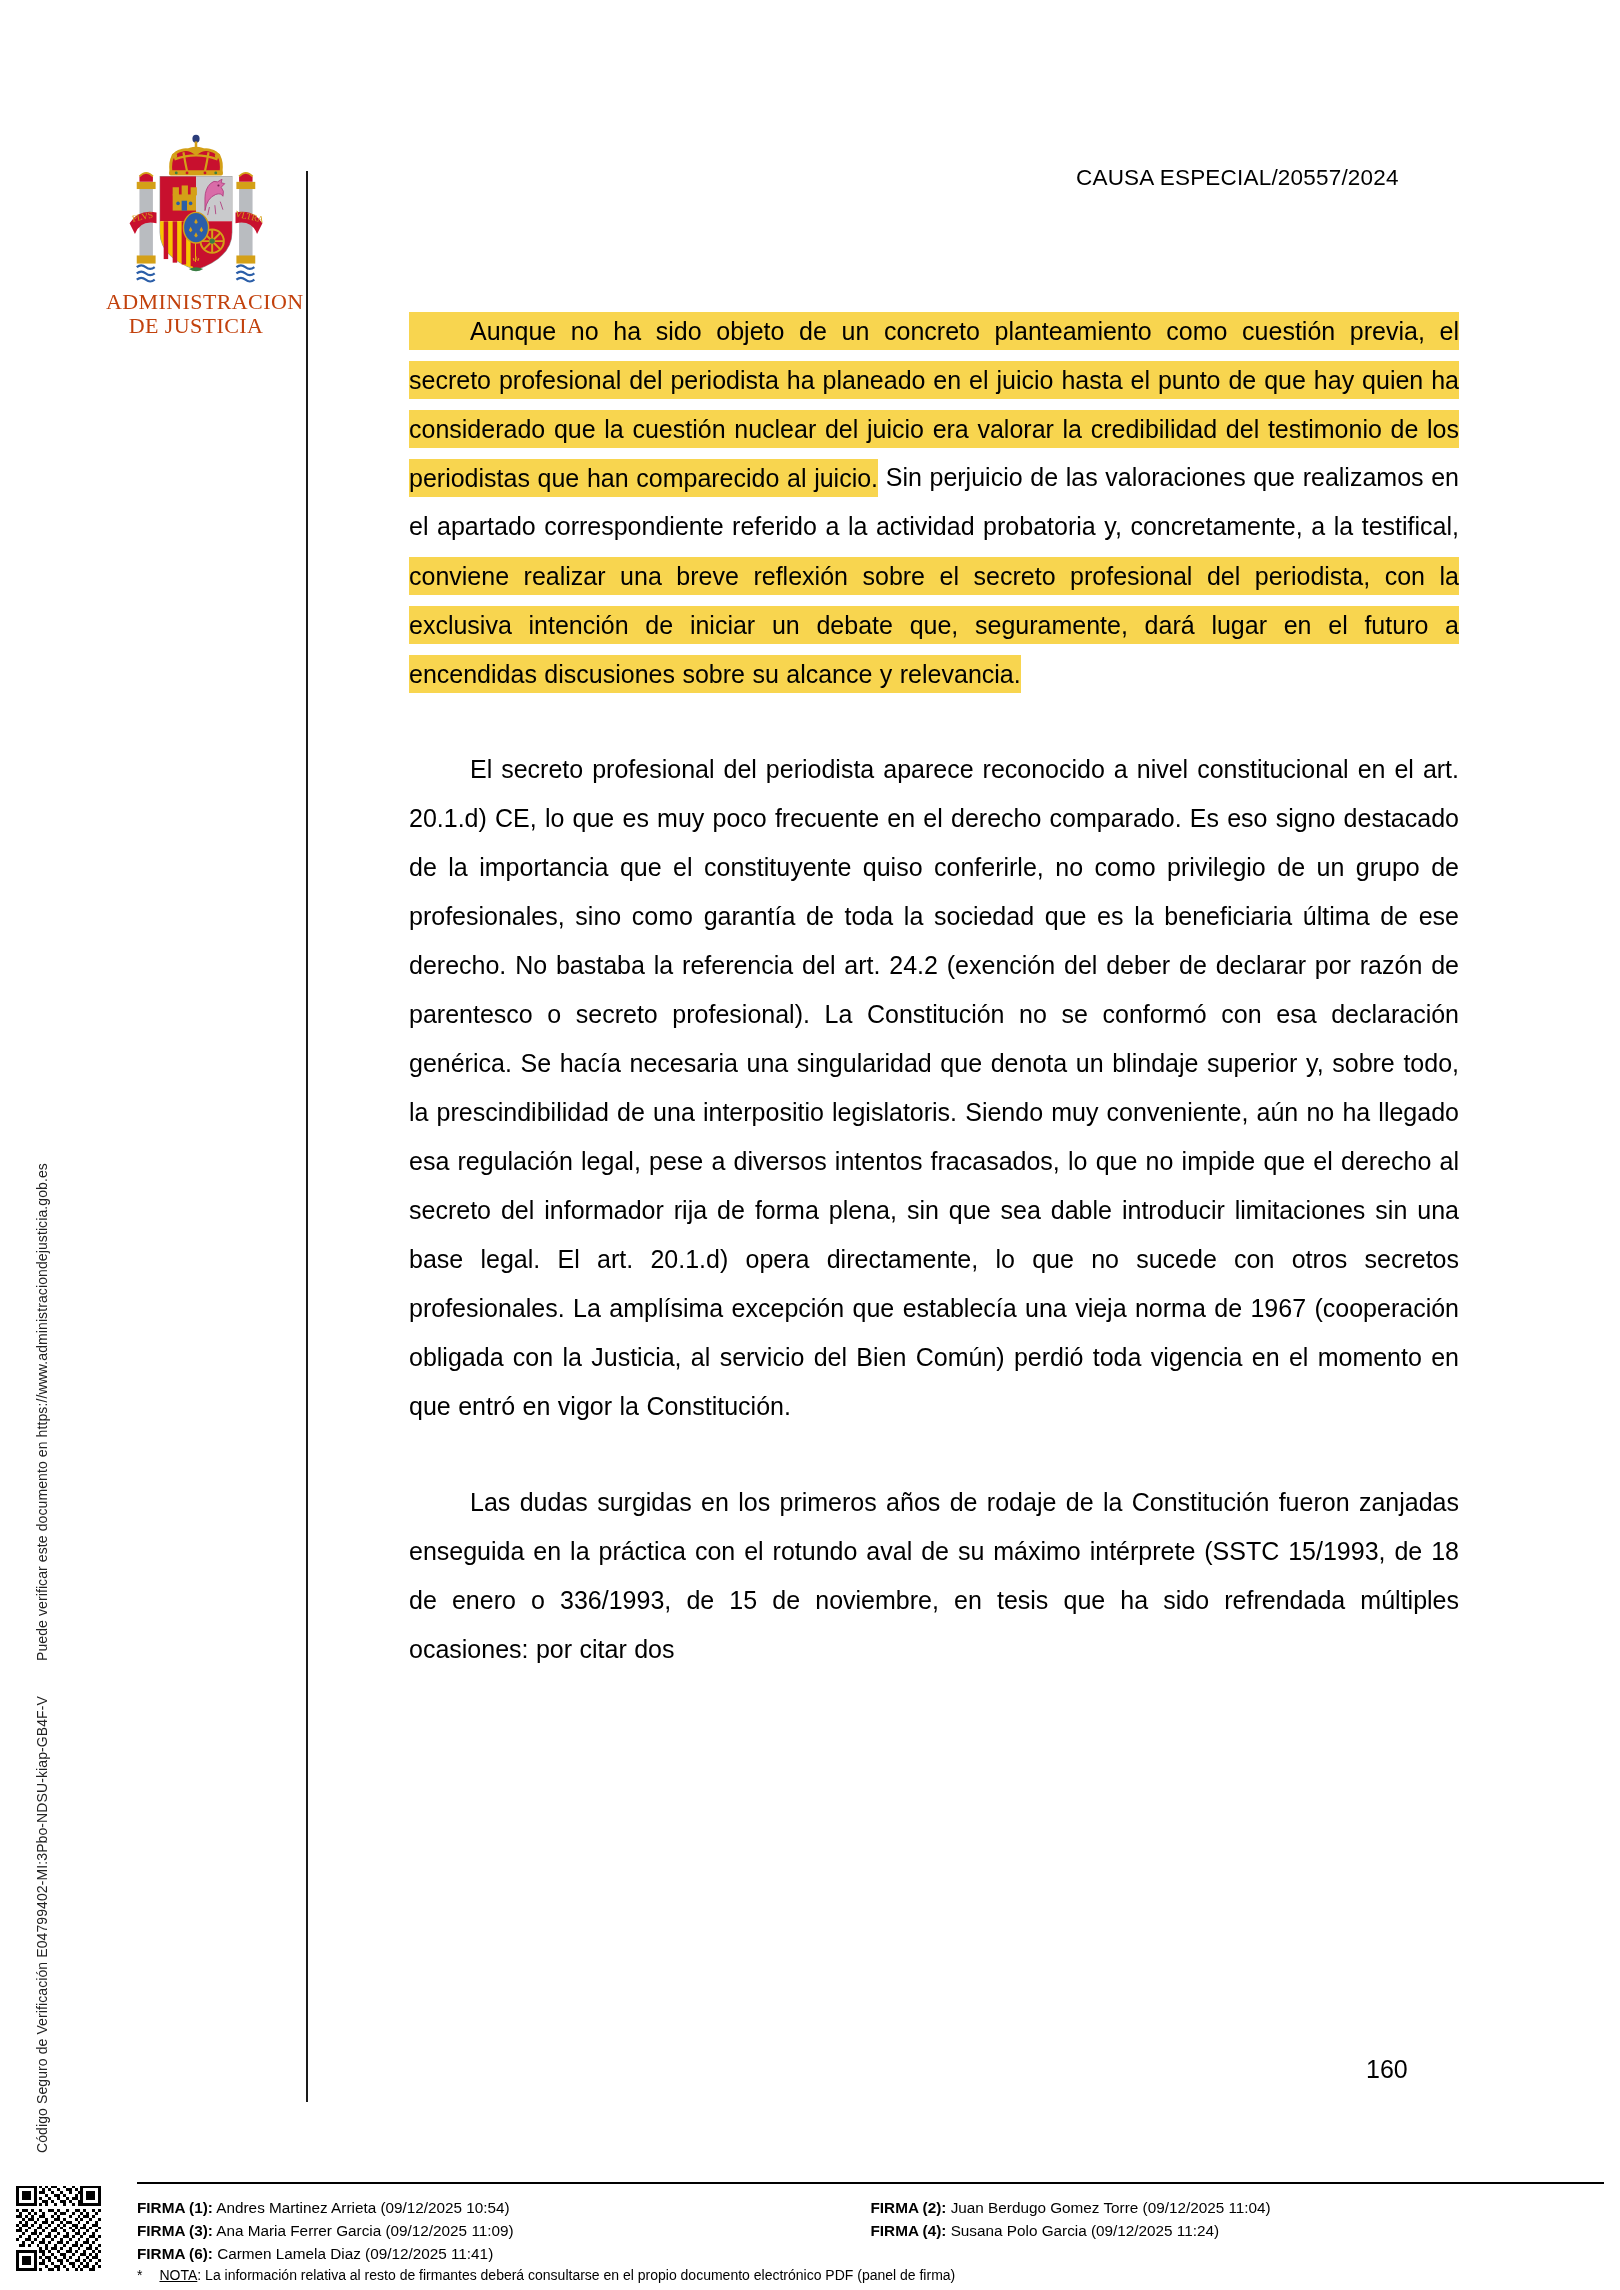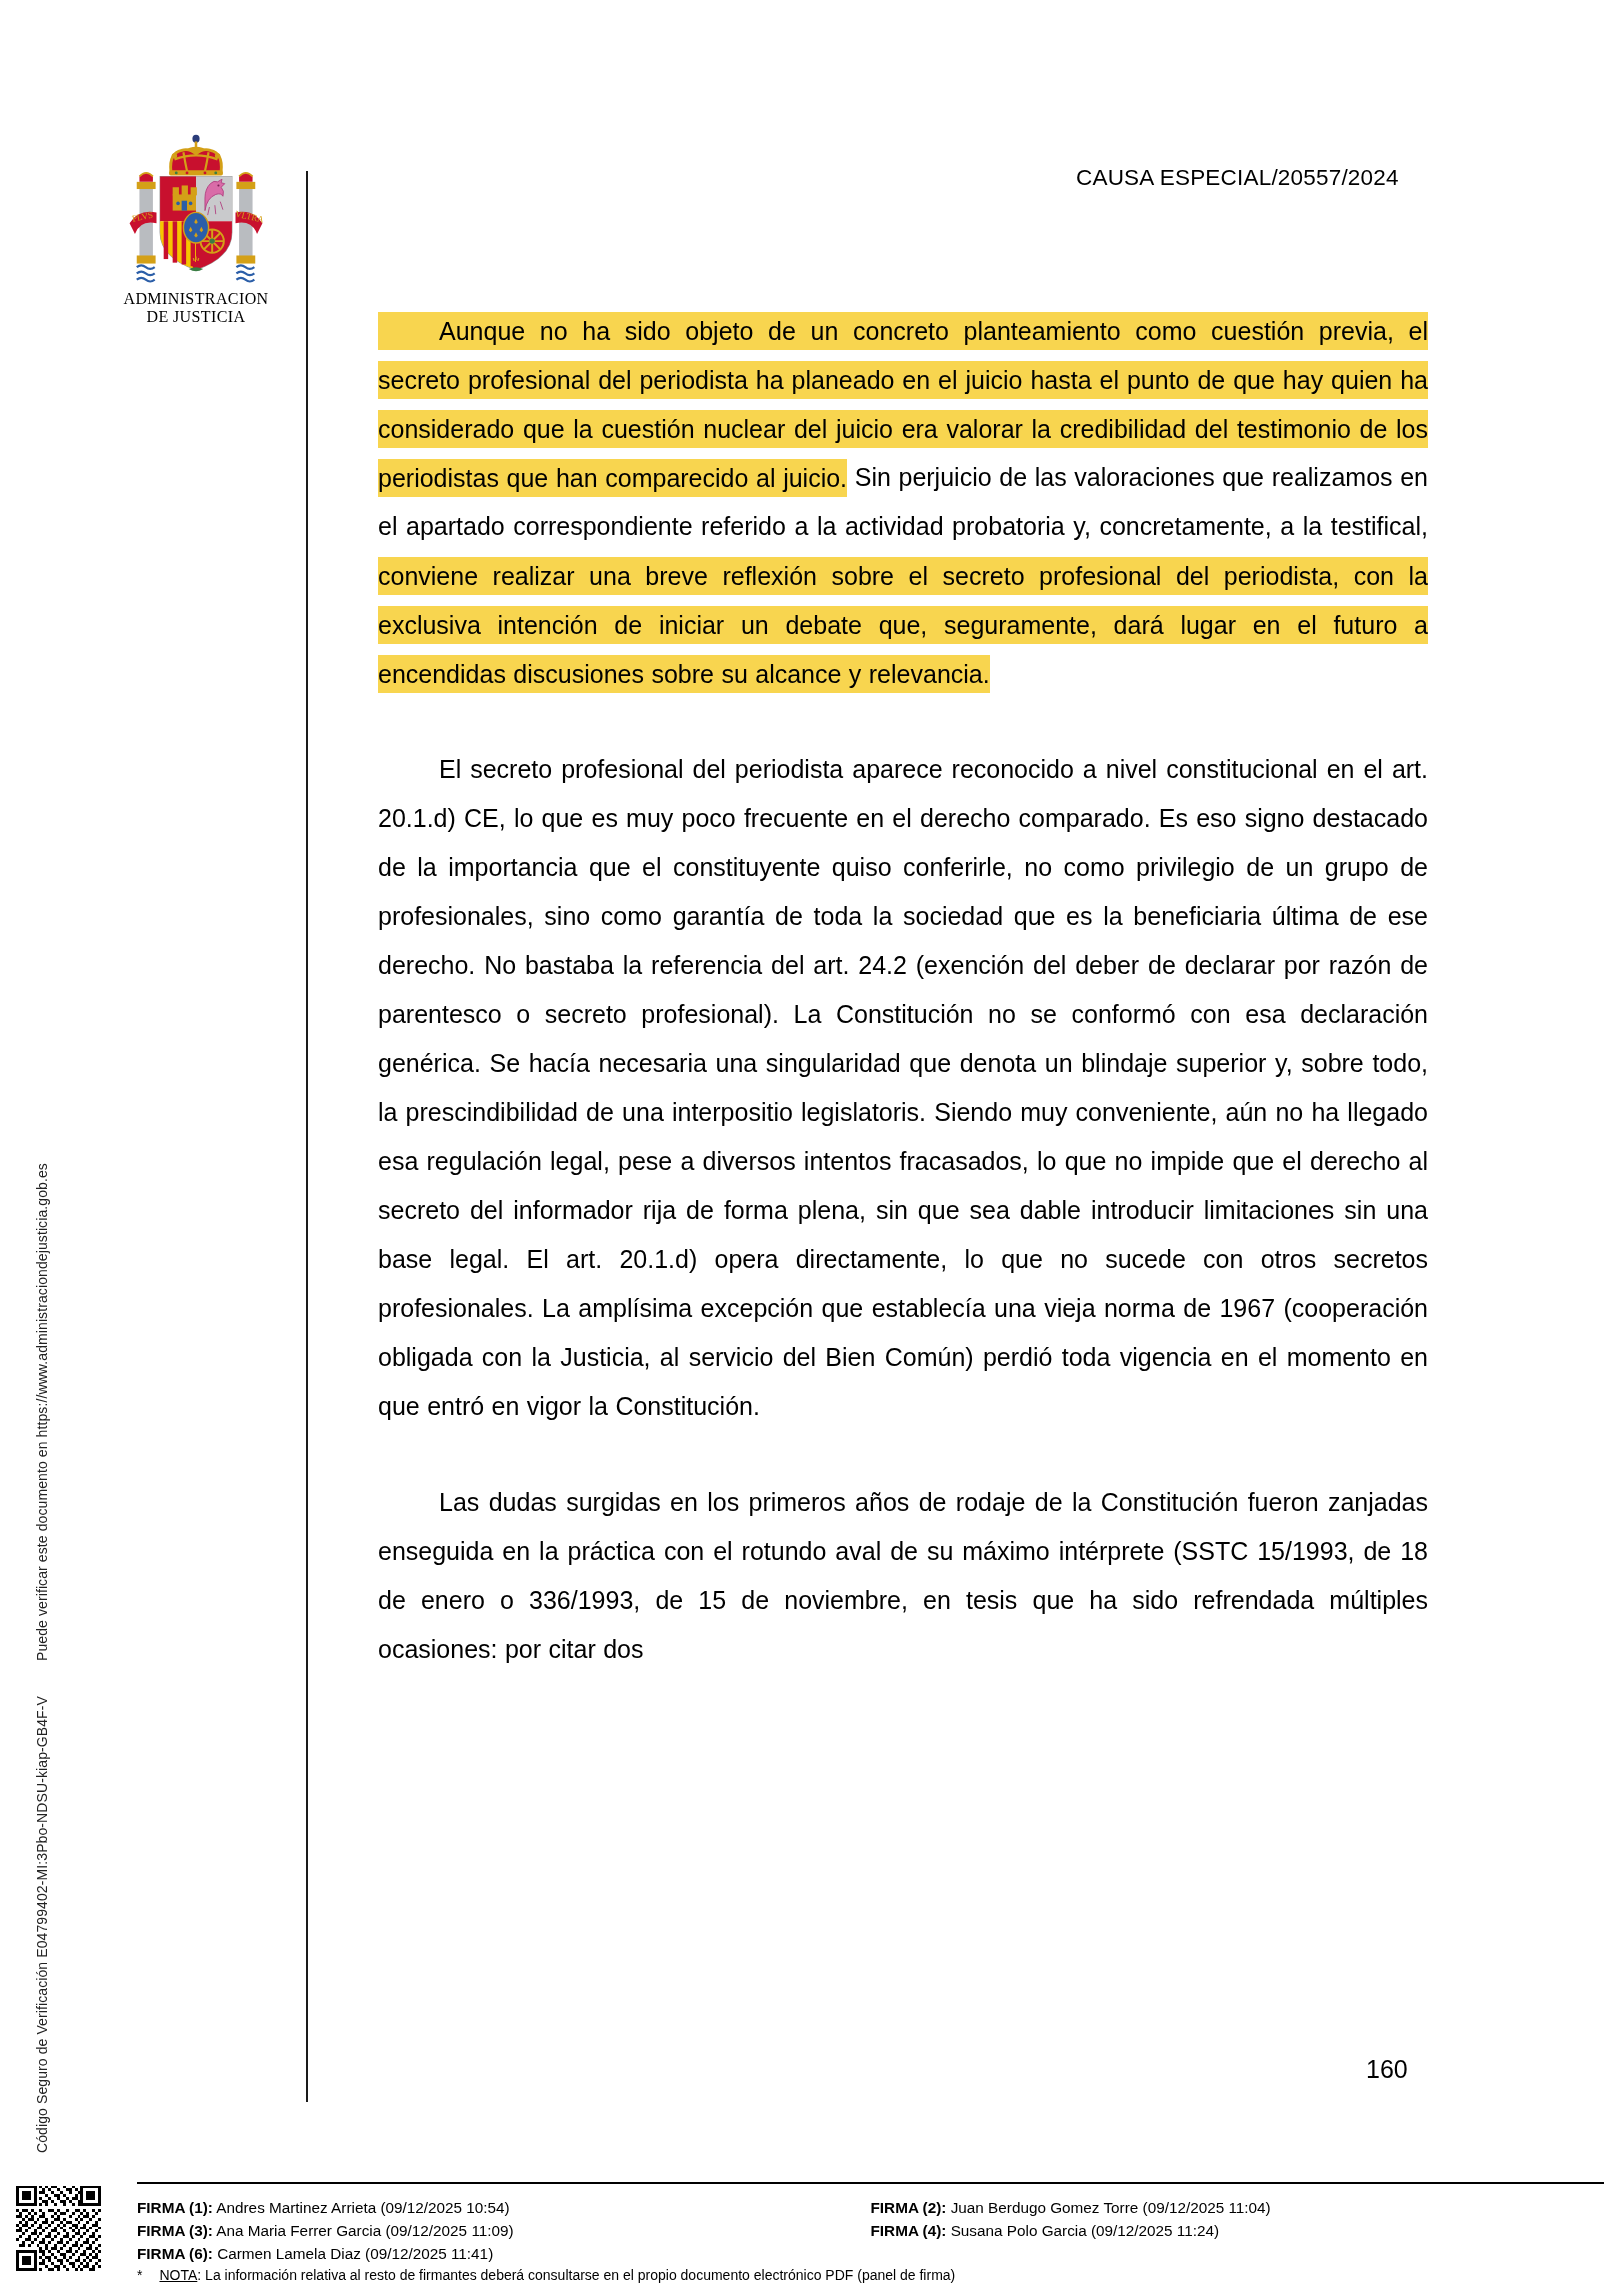--- a/index.html
+++ b/index.html
@@ -31,24 +31,24 @@
     position: absolute;
     left: 106px;
     top: 126px;
     width: 180px;
     text-align: center;
   }
   #emblem-svg { display: block; margin: 0 auto; }
   #emblem-caption {
     margin-top: 1.8px;
     font-family: "Liberation Serif", serif;
-    font-size: 16px;
+    font-size: 22px;
     line-height: 1.12;
     letter-spacing: 0.4px;
-    color: #000000;
+    color: #c2410c;
   }
   #emblem-caption .l2 { display: block; }
 
   
   #vertical-rule {
     position: absolute;
     left: 306px;
     top: 171px;
     width: 1.8px;
     height: 1931px;
@@ -67,21 +67,21 @@
     white-space: nowrap;
     color: #222;
     text-align: left;
     letter-spacing: 0.1px;
   }
   #csv-strip .gap { display: inline-block; width: 27px; }
 
   
   #body-col {
     position: absolute;
-    left: 378px;
+    left: 409px;
     top: 306px;
     width: 1050px;
   }
   .para {
     text-align: justify;
     text-justify: inter-word;
     font-size: 25px;
     line-height: 49px;
     margin: 0 0 47px 0;
     word-spacing: 0.5px;

